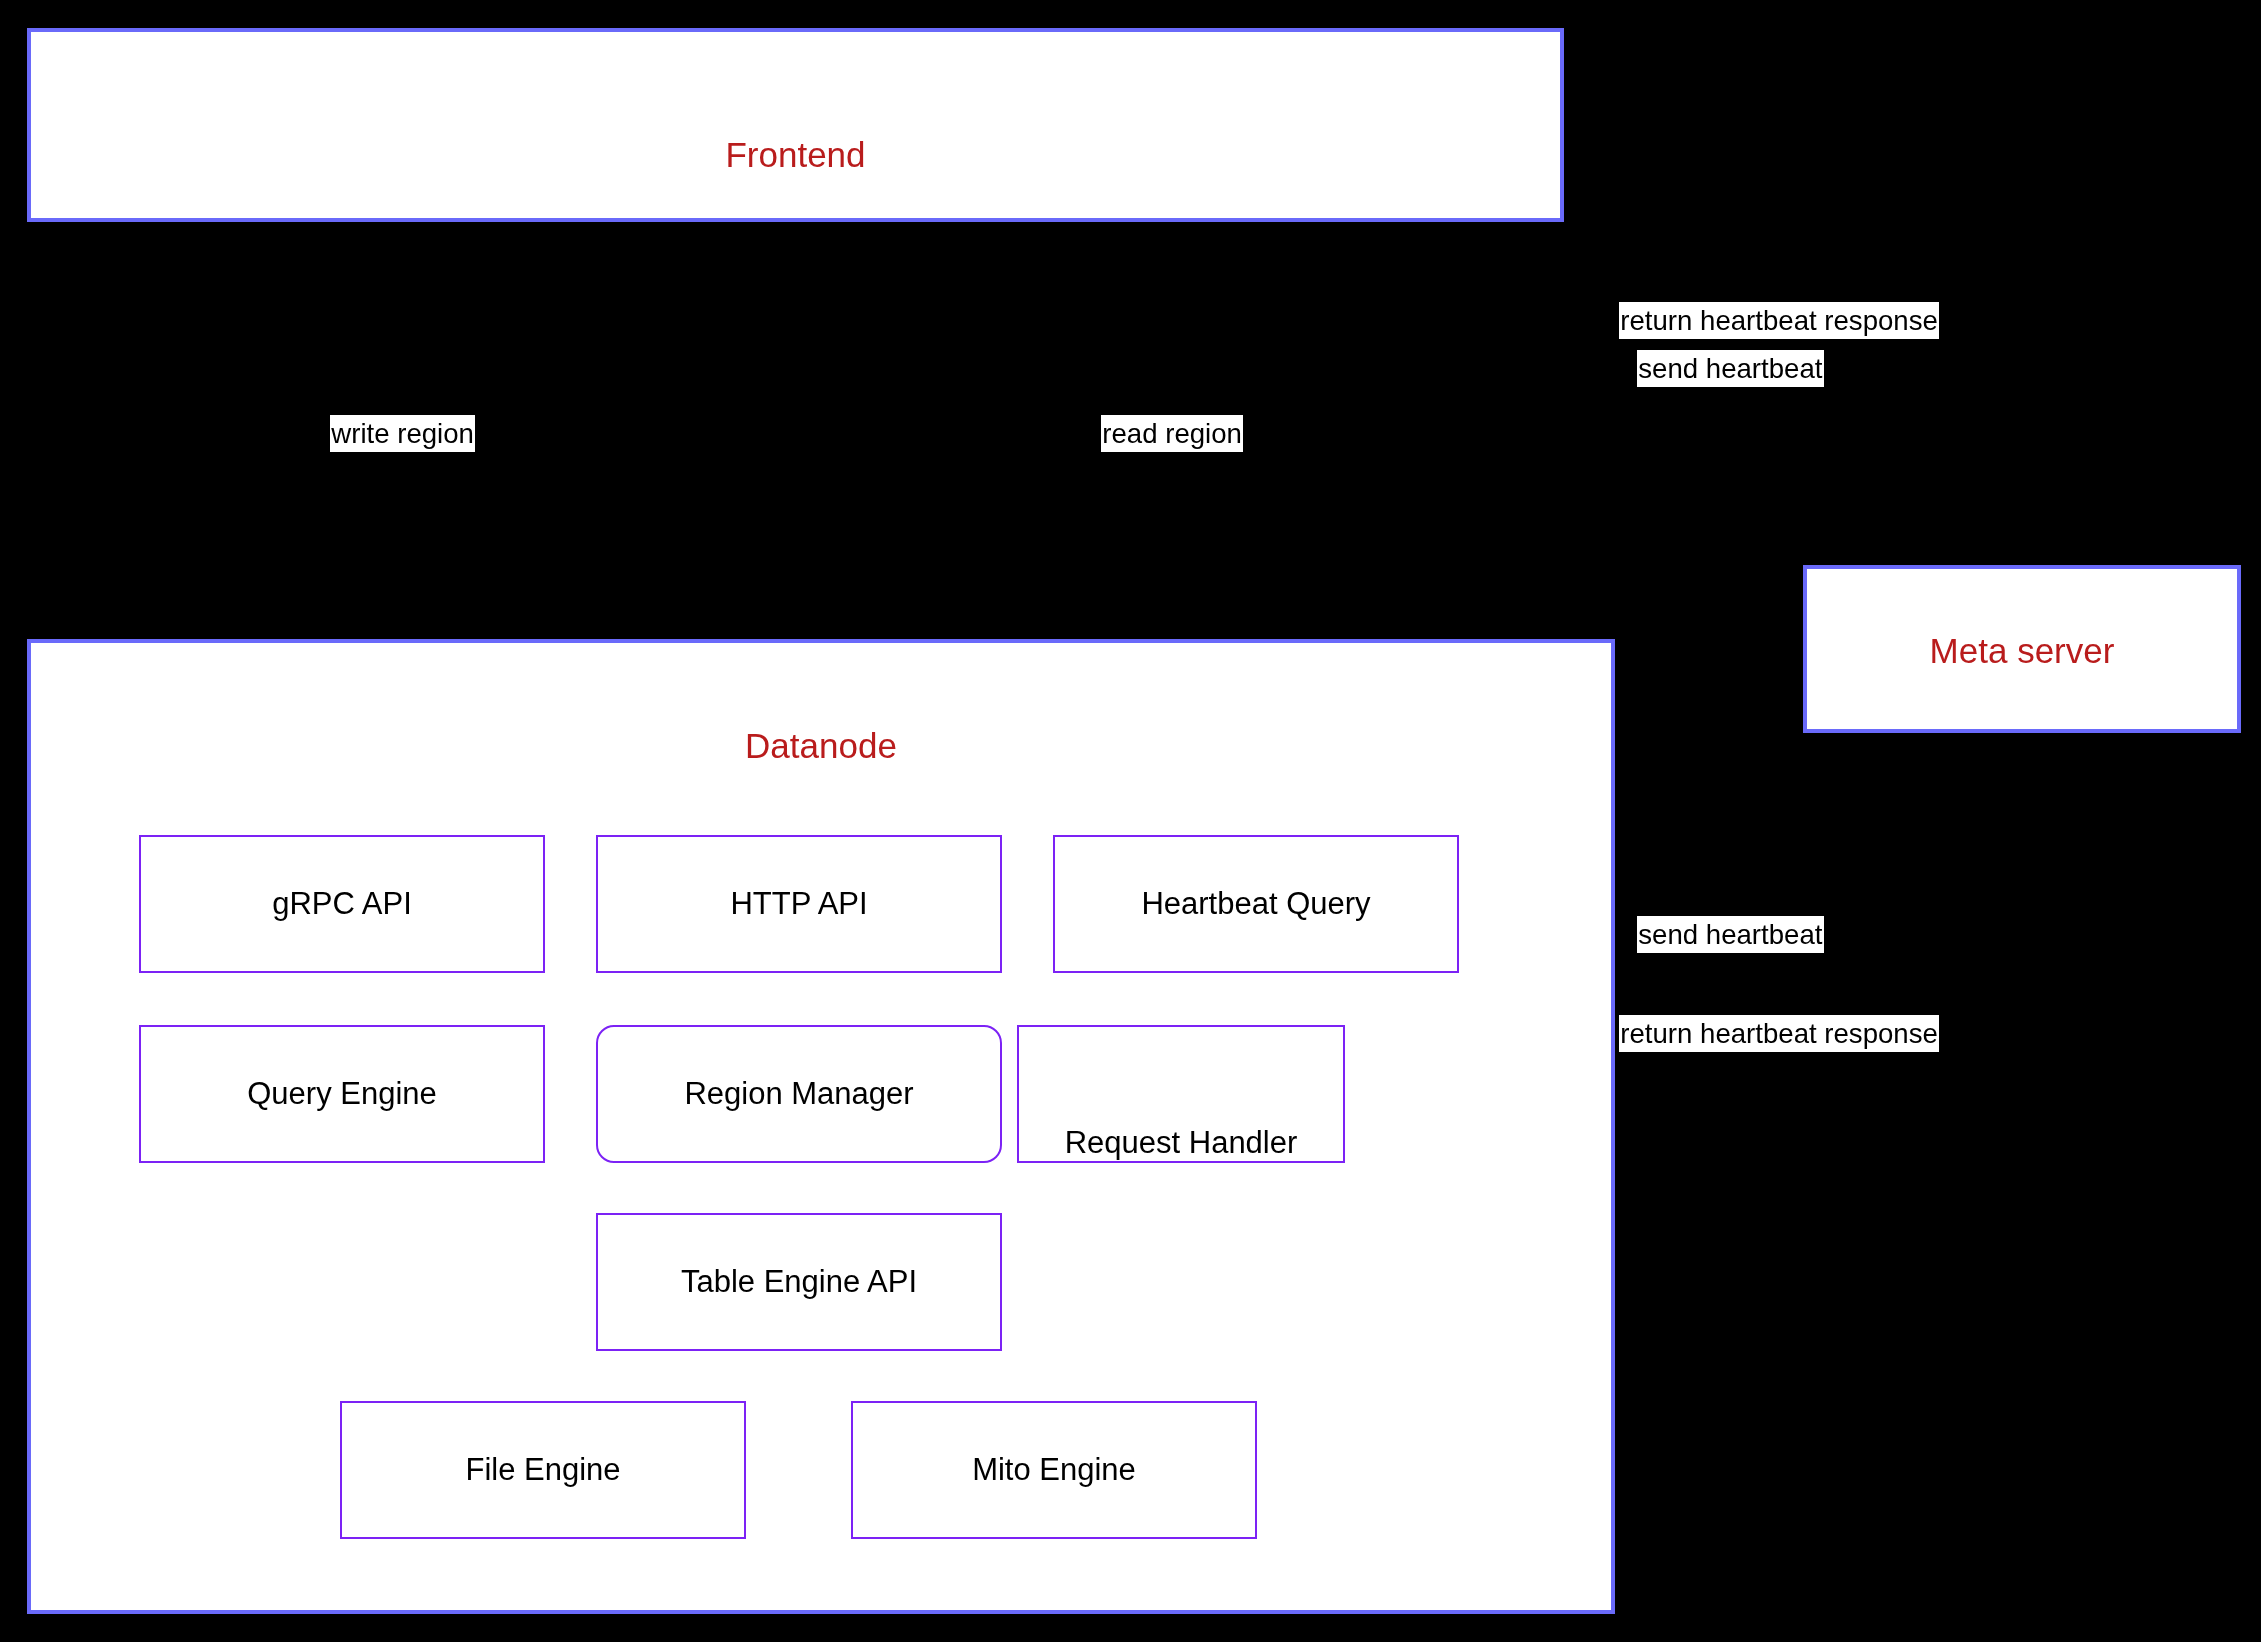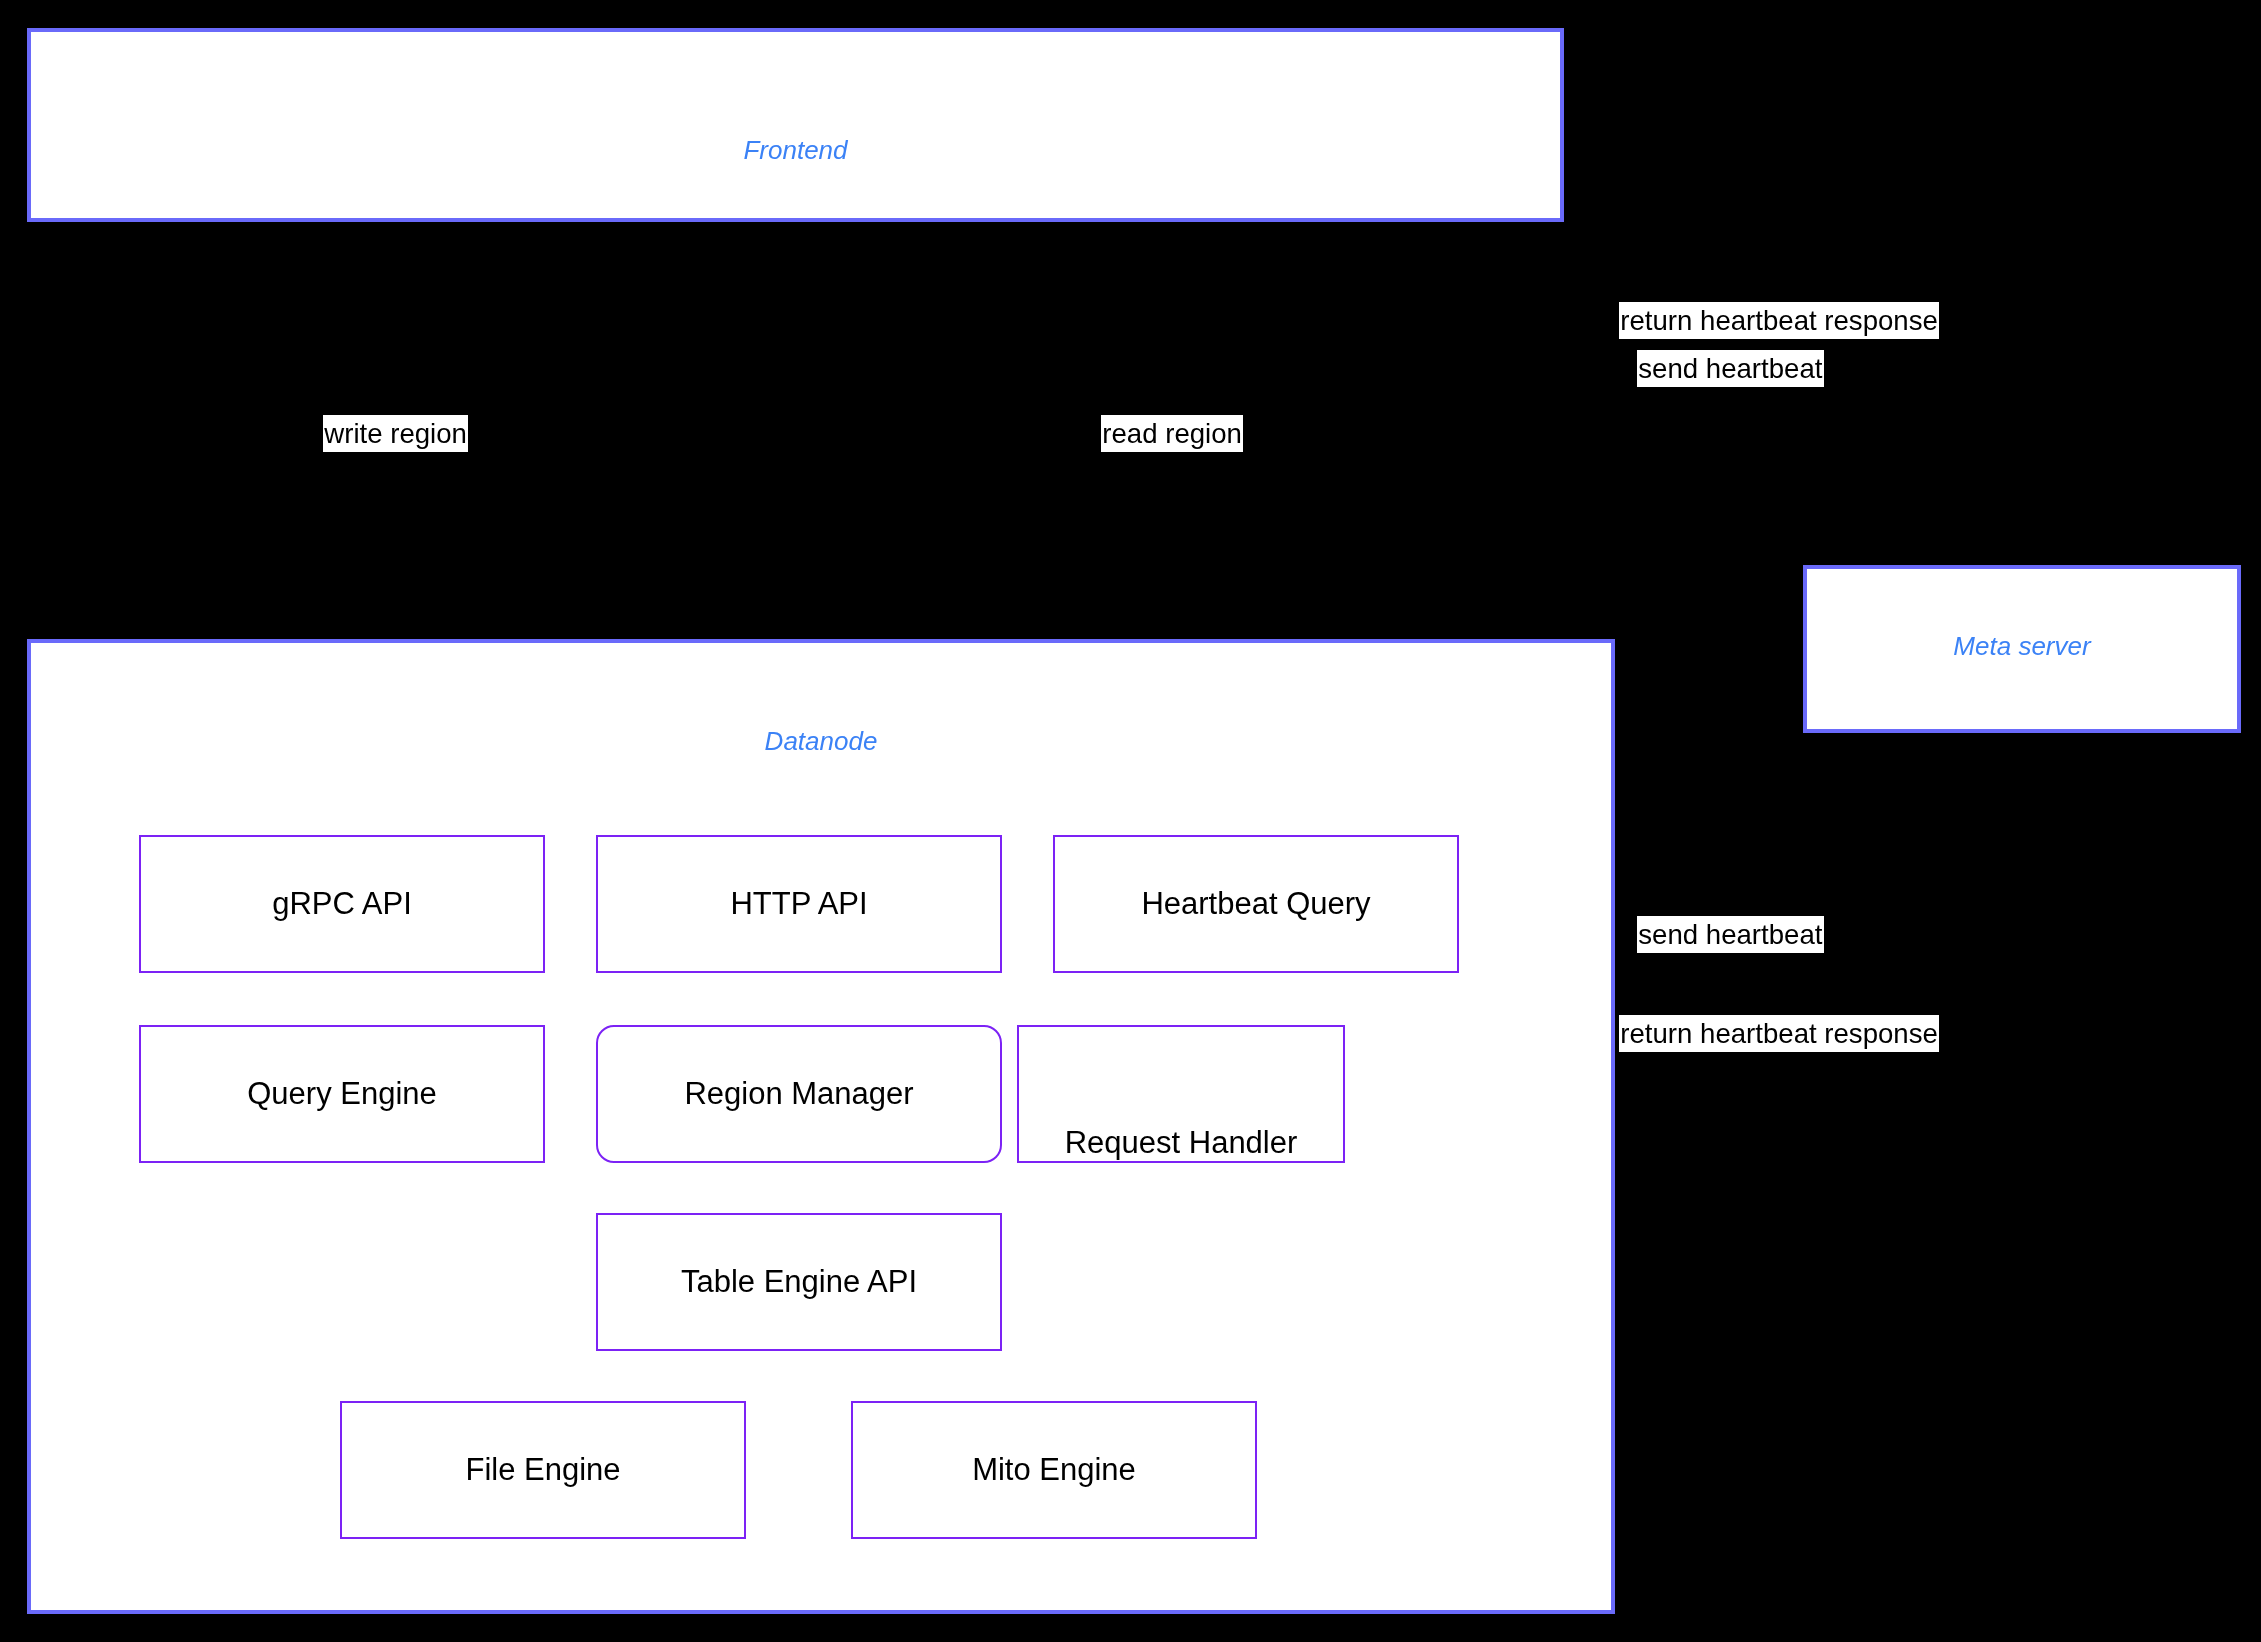--- a/index.html
+++ b/index.html
@@ -25,26 +25,25 @@
     position: absolute;
     background: #ffffff;
     border: 4px solid #6a6afa;
     box-sizing: border-box;
   }
   .node-container > .container-title {
     position: absolute;
     left: 0;
     width: 100%;
     text-align: center;
-    color: #3b82f6;
-    font-size: 26px;
+    color: #b91c1c;
+    font-size: 35px;
     font-family: "Liberation Sans", sans-serif;
     line-height: 1.1;
     white-space: nowrap;
-    font-style: italic;
   }
 
   #frontend-box   { left: 27px;   top: 27.6px;   width: 1537px; height: 194px; }
   #frontend-box   > .container-title { top: 104px; }
 
   #datanode-box   { left: 27px;   top: 639px;  width: 1588px; height: 975px; }
   #datanode-box   > .container-title { top: 723px; }
   
 
   #metaserver-box { left: 1803px; top: 565px;  width: 438px;  height: 168px; }
@@ -163,21 +162,21 @@
     <div class="component-box" style="left:309px; top:758px; width:406px; height:138px;">
       <span class="component-label">File Engine</span>
     </div>
 
     <div class="component-box" style="left:820px; top:758px; width:406px; height:138px;">
       <span class="component-label">Mito Engine</span>
     </div>
 
   </div>
 
-  <div class="edge-label" style="left:323px; top:415px;">write region</div>
+  <div class="edge-label" style="left:330px; top:415px;">write region</div>
 
   <div class="edge-label" style="left:1101px; top:415px;">read region</div>
 
   <div class="edge-label" style="left:1619px; top:302px;">return heartbeat response</div>
 
   <div class="edge-label" style="left:1637px; top:350px;">send heartbeat</div>
 
   <div class="edge-label" style="left:1637px; top:916px;">send heartbeat</div>
 
   <div class="edge-label" style="left:1619px; top:1015px;">return heartbeat response</div>

